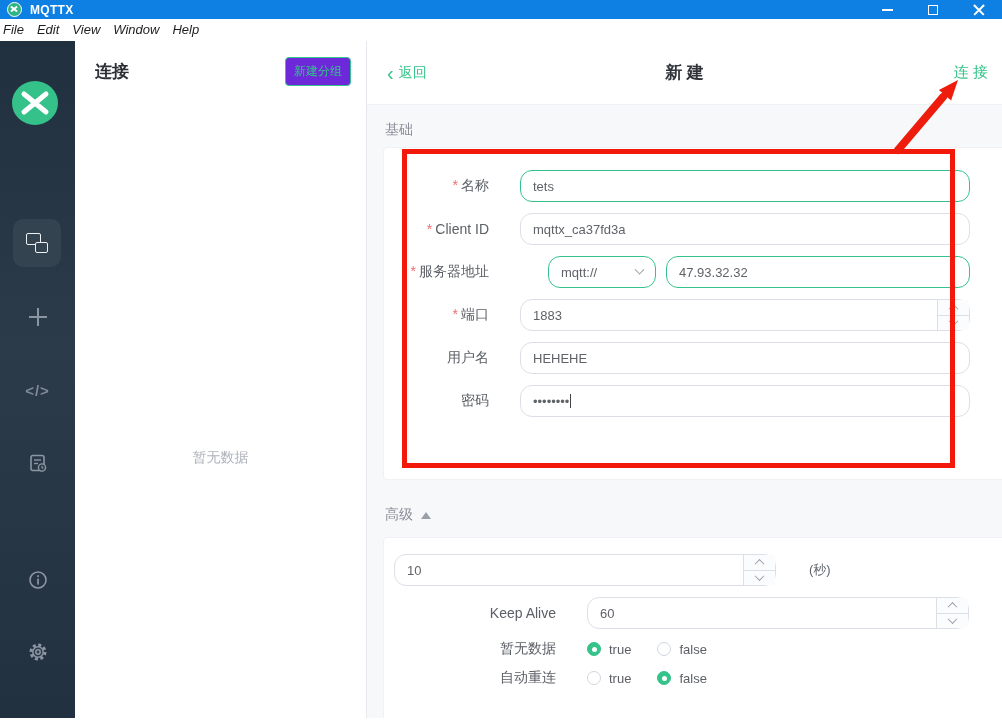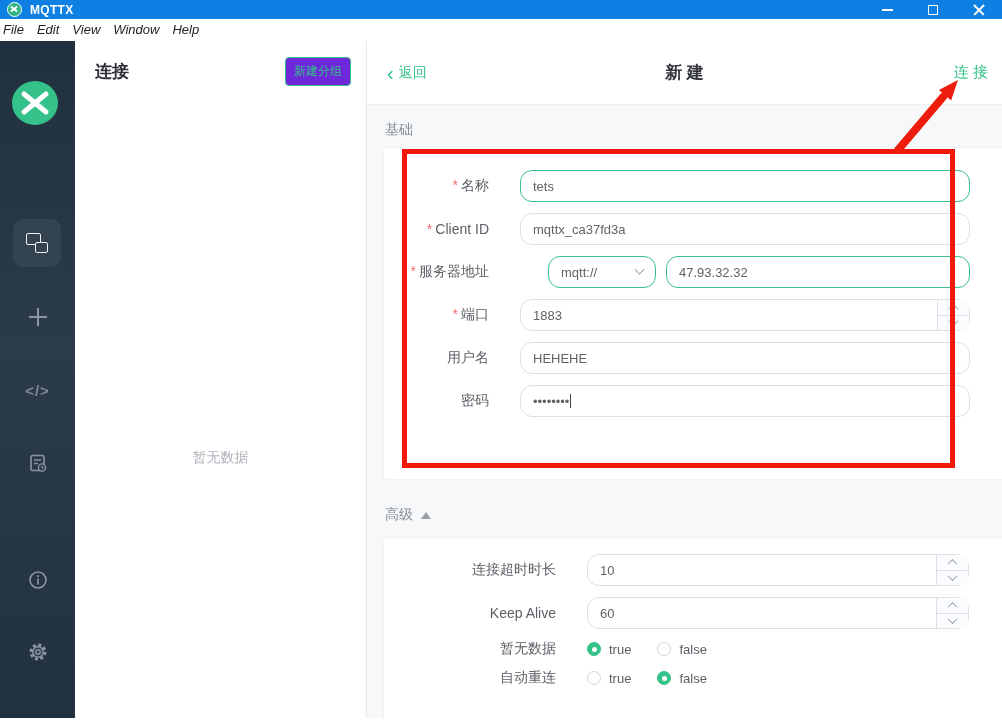--- a/index.html
+++ b/index.html
@@ -317,21 +317,20 @@
         </div>
 
         <div class="section-label adv-label">
           <span>高级</span>
           <span class="tri-up"></span>
         </div>
 
         <div class="card card2">
 
           <div class="row">
-            <div class="lbl"><span>连接超时时长</span></div>
             <div class="field">
               <div class="input num">
                 <span>10</span>
                 <div class="spin">
                   <div class="spin-btn up">
                       <span class="chev up"></span>
                     </div>
                   <div class="spin-btn">
                       <span class="chev down"></span>
                     </div>

